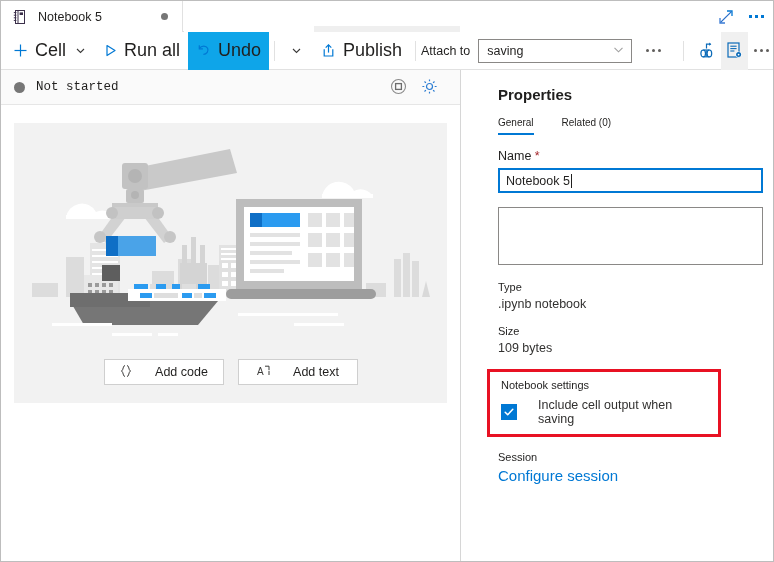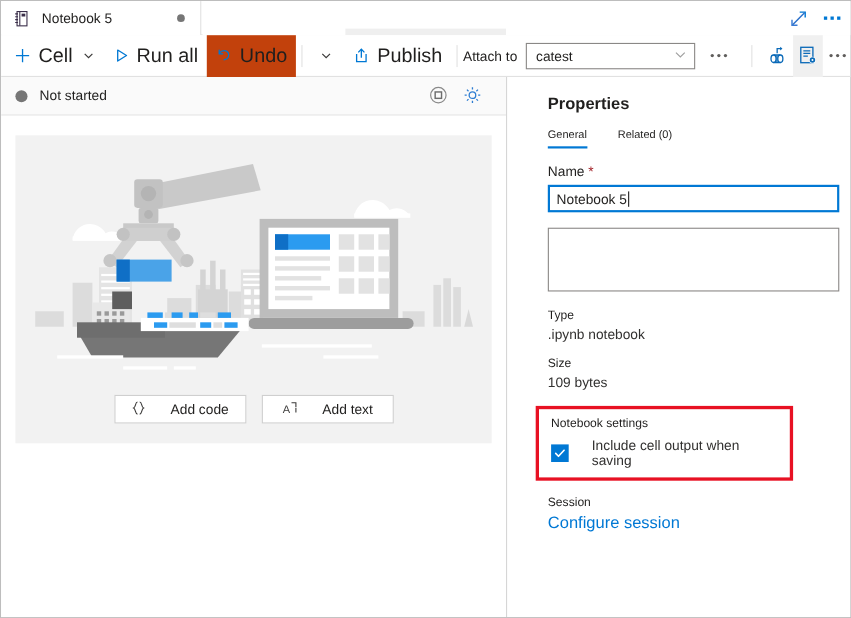--- a/index.html
+++ b/index.html
@@ -87,21 +87,21 @@
   .cmd {
     height: 38px;
     display: flex; align-items: center;
     padding: 0 8px;
     gap: 7px;
     cursor: pointer;
     font-size: 18px;
     color: #201f1e;
     white-space: nowrap;
   }
-  .cmd.hover { background: #c2410c; }
+  .cmd.hover { background: #0ea5e9; }
   .cmd .glyph { display: flex; align-items: center; justify-content: center; }
   .cmd .chev { padding: 0 2px; }
   .sep {
     width: 1px; height: 20px; background: #e1e1e1;
     margin: 0 5px;
   }
   .cmd-dots {
     height: 38px; width: 30px;
     display: flex; align-items: center; justify-content: center;
     cursor: pointer;
@@ -148,20 +148,21 @@
     padding-left: 13px;
   }
   .status-dot {
     width: 11px; height: 11px; border-radius: 50%;
     background: #767676;
   }
   .status-text {
     margin-left: 11px;
     font-size: 12.5px;
     color: #201f1e;
+    font-family: Liberation Mono, monospace;
   }
   .status-icons {
     position: absolute; right: 22px; top: 0; height: 35px;
     display: flex; align-items: center; gap: 14px;
   }
 
   .canvas {
     position: relative;
     margin: 18px 13px 0 13px;
     height: 280px;
@@ -374,21 +375,21 @@
         </svg>
       </span>
       <span>Publish</span>
     </div>
 
     <div class="sep"></div>
 
     <span class="attach-label">Attach to</span>
 
     <div class="attach-select">
-      <span>catest</span>
+      <span>saving</span>
       <span class="sel-chev">
         <svg width="13" height="13" viewBox="0 0 13 13">
           <path d="M2.5 4.8 L6.5 8.8 L10.5 4.8" fill="none" stroke="#a0a0a0" stroke-width="1.1"></path>
         </svg>
       </span>
     </div>
 
     <div class="cmd-dots" style="margin-left:8px;">
       <span class="dots-grey">
           <i></i>

